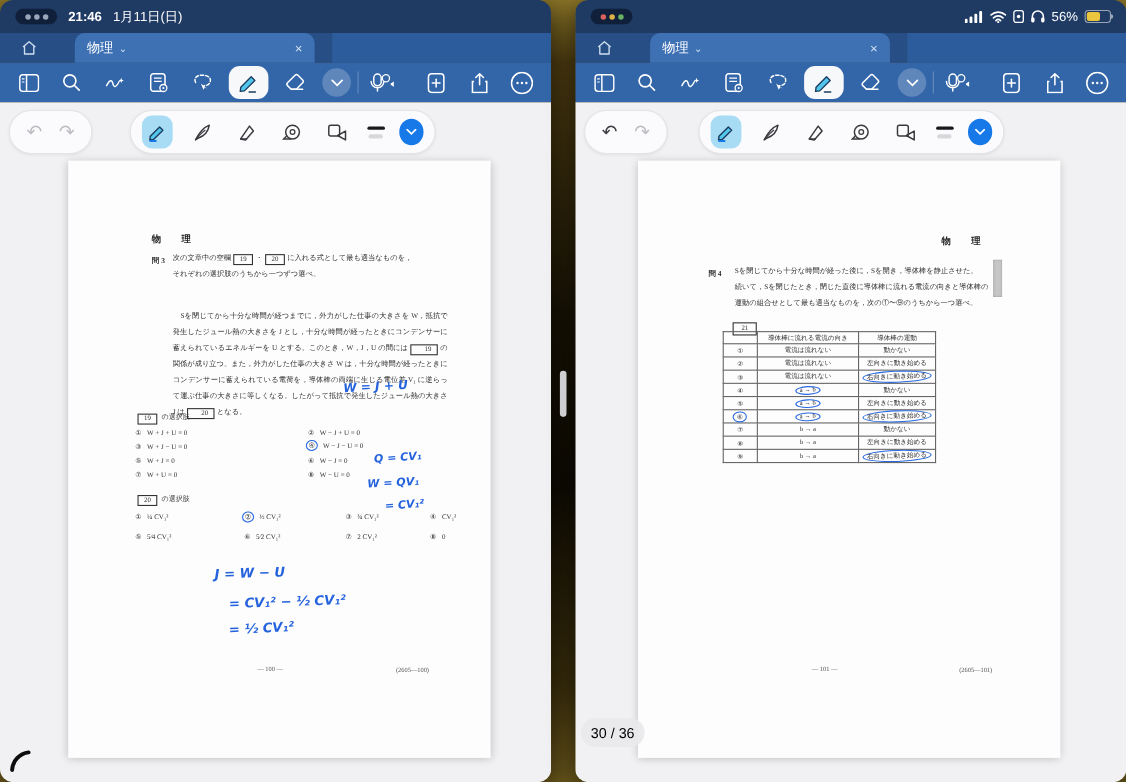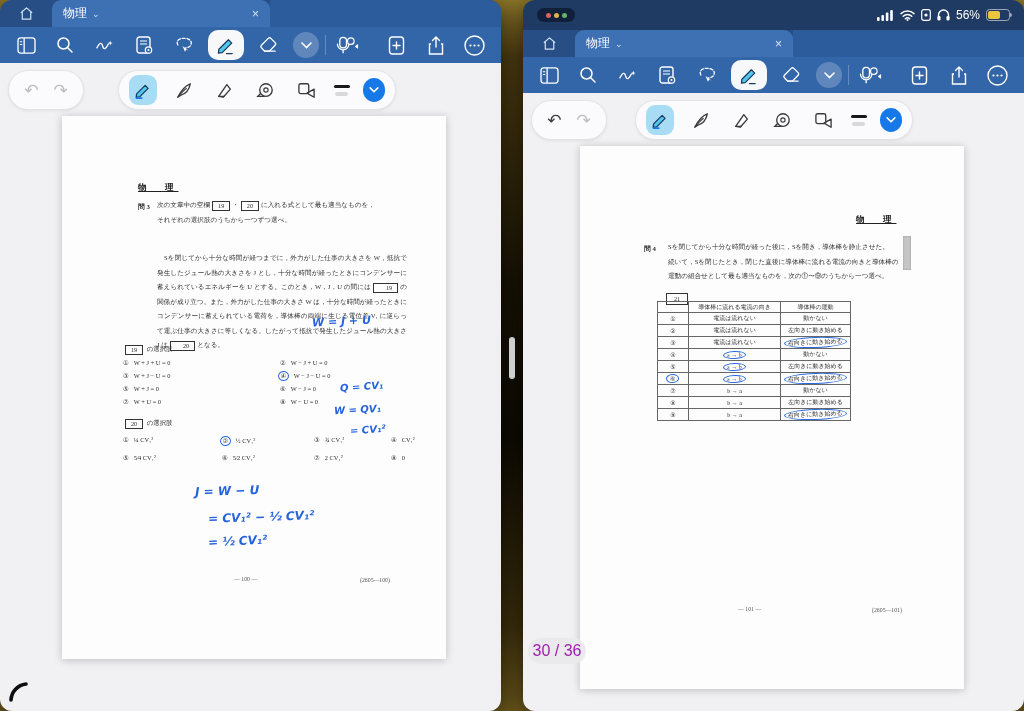--- a/index.html
+++ b/index.html
@@ -19,21 +19,21 @@
   .mt-dot { width:5px; height:5px; border-radius:50%; }
   .dot-gray { background:#9aa7bb; }
   .dot-red { background:#d9625a; } .dot-yellow { background:#ddb348; } .dot-green { background:#67b363; }
   .sb-time { font-weight:bold; }
   .sb-right { margin-left:auto; display:flex; align-items:center; gap:6px;justify-content:space-between; }
   .sb-ico { display:flex; align-items:center; }
   .batt { position:relative; width:24px; height:12px; border:1px solid rgba(255,255,255,.55); border-radius:3.5px; }
   .batt::before { content:""; position:absolute; left:1px; top:1px; bottom:1px; width:55%; background:#ecc53e; border-radius:2px; }
   .batt::after { content:""; position:absolute; right:-3px; top:3px; width:2px; height:4px; background:rgba(255,255,255,.55); border-radius:0 2px 2px 0; }
 
-  .tabbar { height:27px; background:#284e86; display:flex; align-items:flex-end; flex:0 0 auto; }
+  .tabbar { height:27px; background:#284e86; display:flex; align-items:flex-end; flex:0 0 auto;gap:16px; }
   .home-seg { width:52px; height:27px; display:flex; align-items:center; justify-content:center; }
   .tab { height:27px; width:218px; background:#3e71b4; border-radius:9px 9px 0 0; display:flex; align-items:center; padding:0 11px; color:#fff; font-size:12px; gap:5px; }
   .tab-rest { flex:1; height:27px; background:#2d5c9c; }
   .tab .x { margin-left:auto; color:#d7e4f4; font-size:12px; }
   .chev-s { font-size:9px; color:#cfe0f2; }
 
   .toolbar { height:36px; background:#3366a8; display:flex; align-items:center; padding:0 11px; flex:0 0 auto; }
   .tb-gap { flex:1; }
   .tb-ico { display:flex; align-items:center; justify-content:center; width:30px; height:30px; }
   .pen-chip { width:36px; height:30px; background:#f7f8fa; border-radius:10px; display:flex; align-items:center; justify-content:center; }
@@ -54,54 +54,63 @@
   .thick .t1 { width:16px; height:3px; border-radius:2px; background:#19191c; }
   .thick .t2 { width:13px; height:4px; border-radius:2px; background:#d8d8dc; }
   .blue-circle { width:24px; height:24px; border-radius:50%; background:#1778e8; display:flex; align-items:center; justify-content:center; }
 
   
   .page { position:absolute; top:53px; width:384px; height:543px; background:#fdfdfd;
     box-shadow:0 1px 8px rgba(0,0,0,.22); color:#2e2e2e;
     font-family:"Liberation Serif","DejaVu Serif",serif; }
   .pg-left { left:62px; } .pg-right { left:57px; }
   .doc-abs { position:absolute; }
-  .doc-title { font-size:8.5px; font-weight:bold; letter-spacing:5px; color:#222;text-decoration:underline; }
+  .doc-title { font-size:8.5px; font-weight:bold; letter-spacing:5px; color:#222; }
   .qlabel { font-size:6.8px; font-weight:bold; }
   .qtext { font-size:6.6px; line-height:14.5px; text-align:justify; }
   .numbox { display:inline-block; border:0.8px solid #333; padding:0 5px; margin:0 2px; font-size:6.2px; line-height:8px; vertical-align:-1px; }
   .opt-grid19 { display:grid; grid-template-columns:157px auto; grid-auto-rows:13px; font-size:6.4px; }
   .opt-grid20 { display:grid; grid-template-columns:99px 92px 77px auto; grid-auto-rows:18px; font-size:6.4px; align-items:center; }
   .opt .on { margin-right:5px; }
   .c-num { border:1.4px solid #2a6ae0; border-radius:50%; padding:0 1.5px; margin:-2px 3px -2px -2px; display:inline-block; transform:rotate(-4deg); }
   .footer { font-size:5.8px; color:#555; }
 
   .etable { border-collapse:collapse; font-size:6px; color:#2e2e2e; }
   .etable th, .etable td { border:0.8px solid #666; text-align:center; vertical-align:middle; padding:0; }
   .etable th { font-weight:normal; height:11px; }
   .etable td { height:12px; }
   .col-n { width:31px; } .col-cur { width:92px; } .col-mot { width:70px; }
   .ink-el { display:inline-block; border:1.4px solid #2a6ae0; border-radius:50%; padding:0 3px; white-space:nowrap; transform:rotate(-2deg); }
 
   .hand { position:absolute; color:#2563dd; font-family:"DejaVu Sans",sans-serif; font-style:italic; font-weight:bold; white-space:nowrap; }
   .artifact { position:absolute; width:8px; height:34px; background:#c6c6c6; box-shadow:inset 0 0 2px #8f8f8f; }
 
-  .page-ind { position:absolute; left:5px; top:545px; width:58px; height:26px; border-radius:13px;
-    background:rgba(233,233,236,.92); color:#a21caf; font-size:16px; display:flex; align-items:center; justify-content:center; }
+  .page-ind { position:absolute; left:5px; top:560px; width:58px; height:26px; border-radius:13px;
+    background:rgba(233,233,236,.92); color:#000000; font-size:13px; display:flex; align-items:center; justify-content:center; }
 
   .split-handle { position:absolute; left:509px; top:337px; width:6px; height:42px; border-radius:3px; background:#cfcfd2; }
   .corner-arc { position:absolute; left:6px; top:680px; }
 
   svg { display:block; }
 </style>
 </head>
 <body>
 
 <div class="screen">
 
   <div class="window win-left">
+    <div class="statusbar">
+      <div class="mt-pill">
+        <span class="mt-dot dot-gray"></span>
+        <span class="mt-dot dot-gray"></span>
+        <span class="mt-dot dot-gray"></span>
+      </div>
+      <span class="sb-time">21:46</span>
+      <span class="sb-date">1月11日(日)</span>
+    </div>
 
     <div class="tabbar">
       <div class="home-seg">
         <svg width="15" height="15" viewBox="0 0 16 16">
             <path d="M2 7.2 8 2l6 5.2M3.5 6.5V14h9V6.5" fill="none" stroke="#cfe0f2" stroke-width="1.3" stroke-linejoin="round"></path>
           </svg>
       </div>
       <div class="tab">
         <span>物理</span>
         <span class="chev-s">⌄</span>

